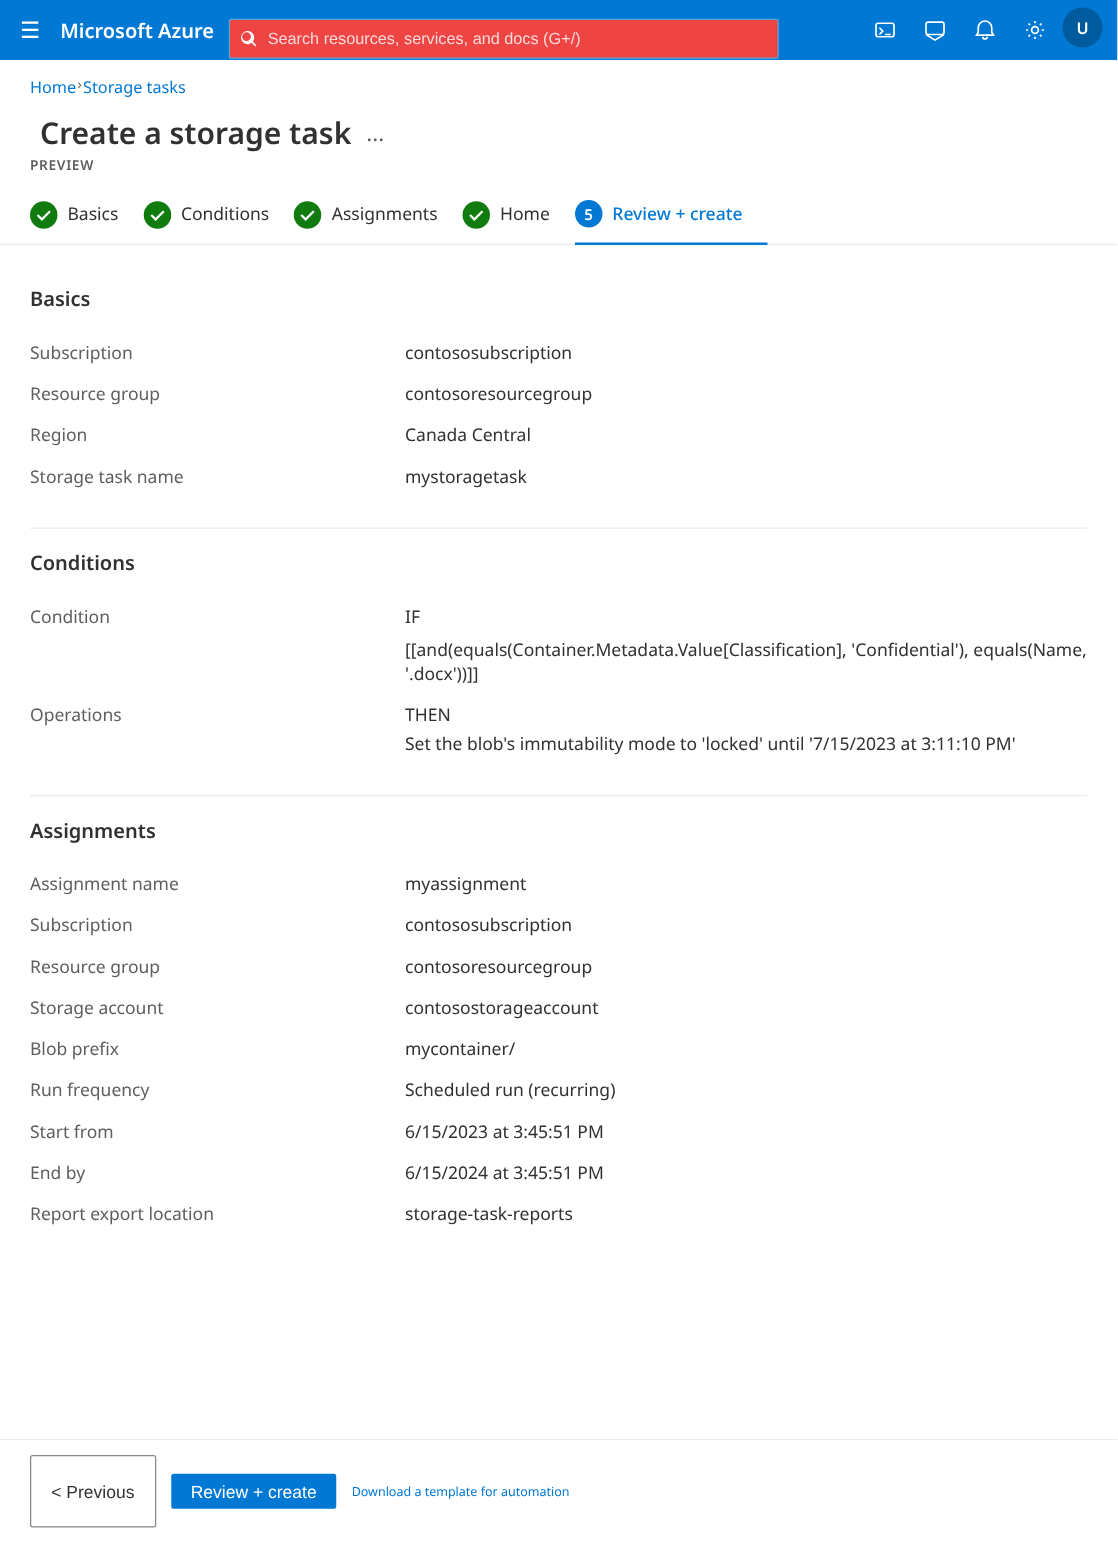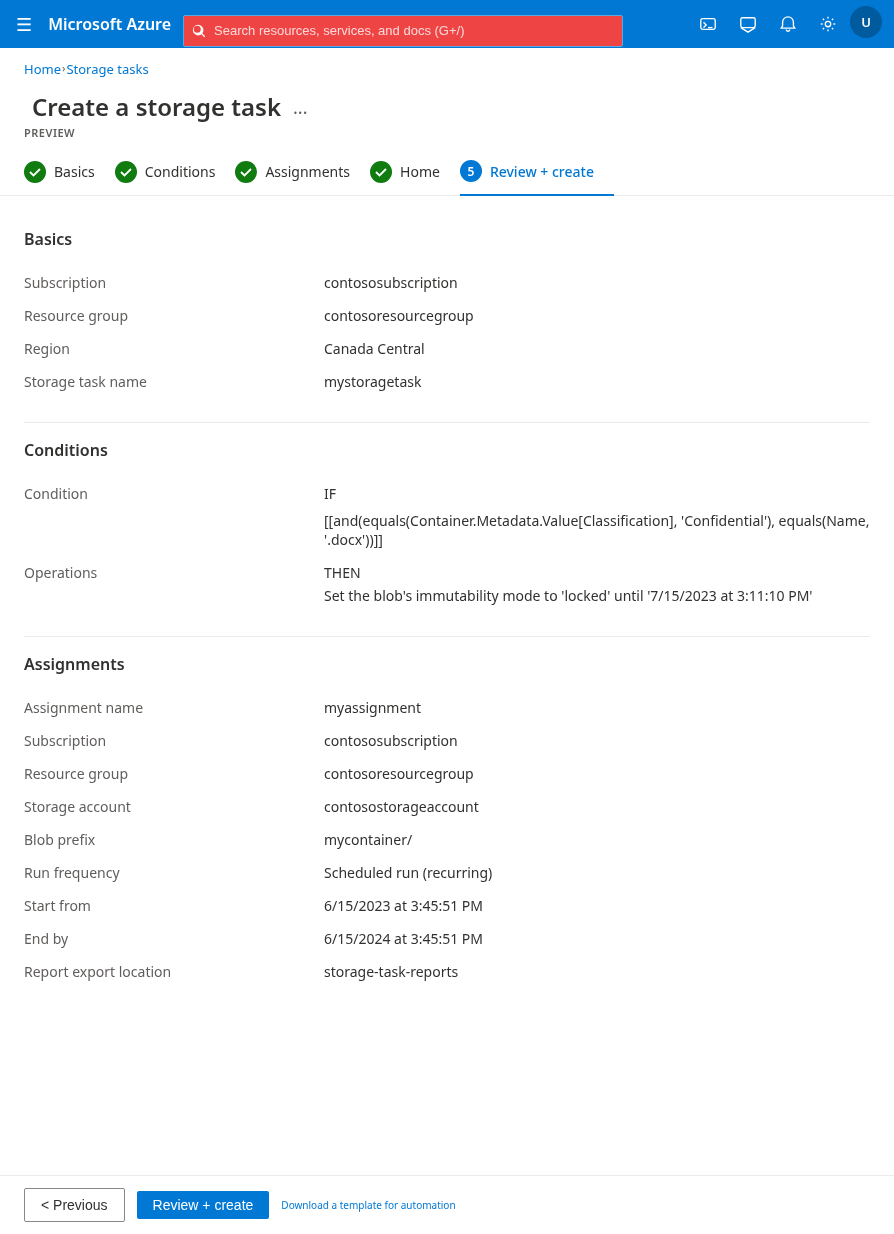--- a/index.html
+++ b/index.html
@@ -167,21 +167,21 @@
       left: 0;
       right: 0;
       background: #fff;
       border-top: 1px solid #edebe9;
       padding: 12px 24px;
       display: flex;
       align-items: center;
       gap: 12px;
     }
     .btn-outline {
-      padding: 8px 16px;
+      padding: 20px 16px;
       border: 1px solid #8a8886;
       background: #fff;
       color: #323130;
       border-radius: 2px;
       cursor: pointer;
       font-size: 14px;
     }
     .btn-primary {
       padding: 6px 16px;
       background: #0078d4;

